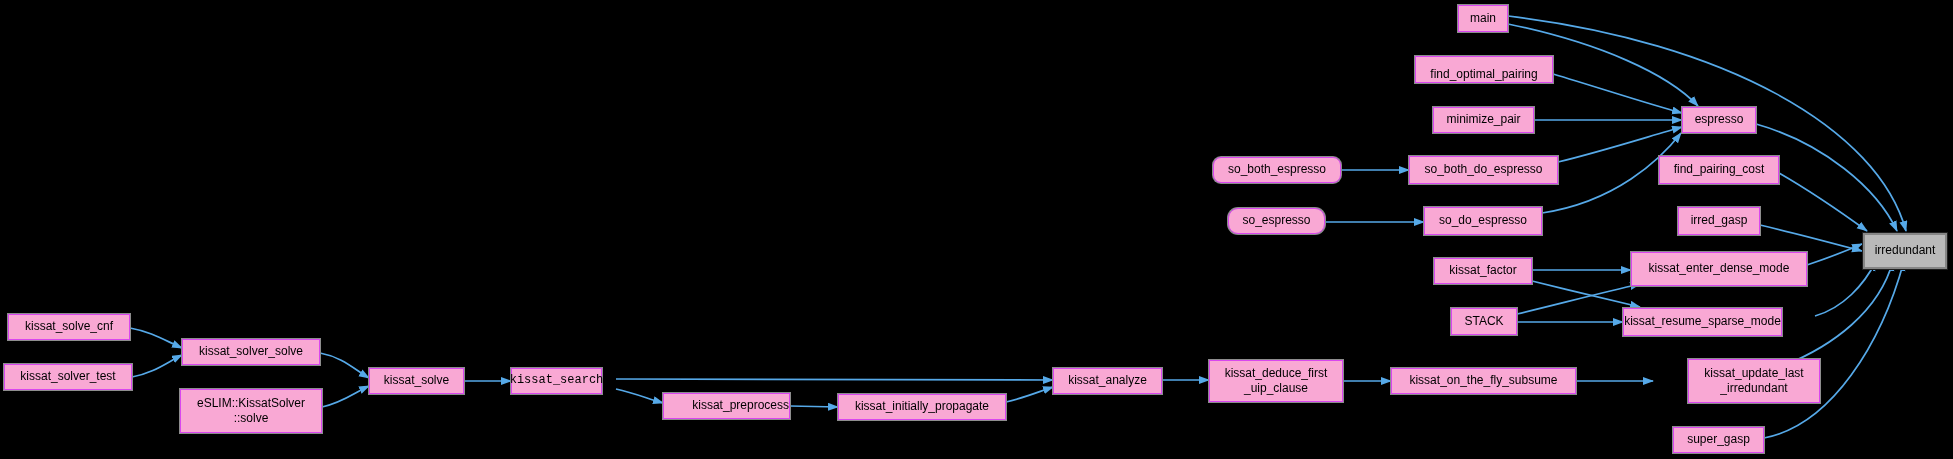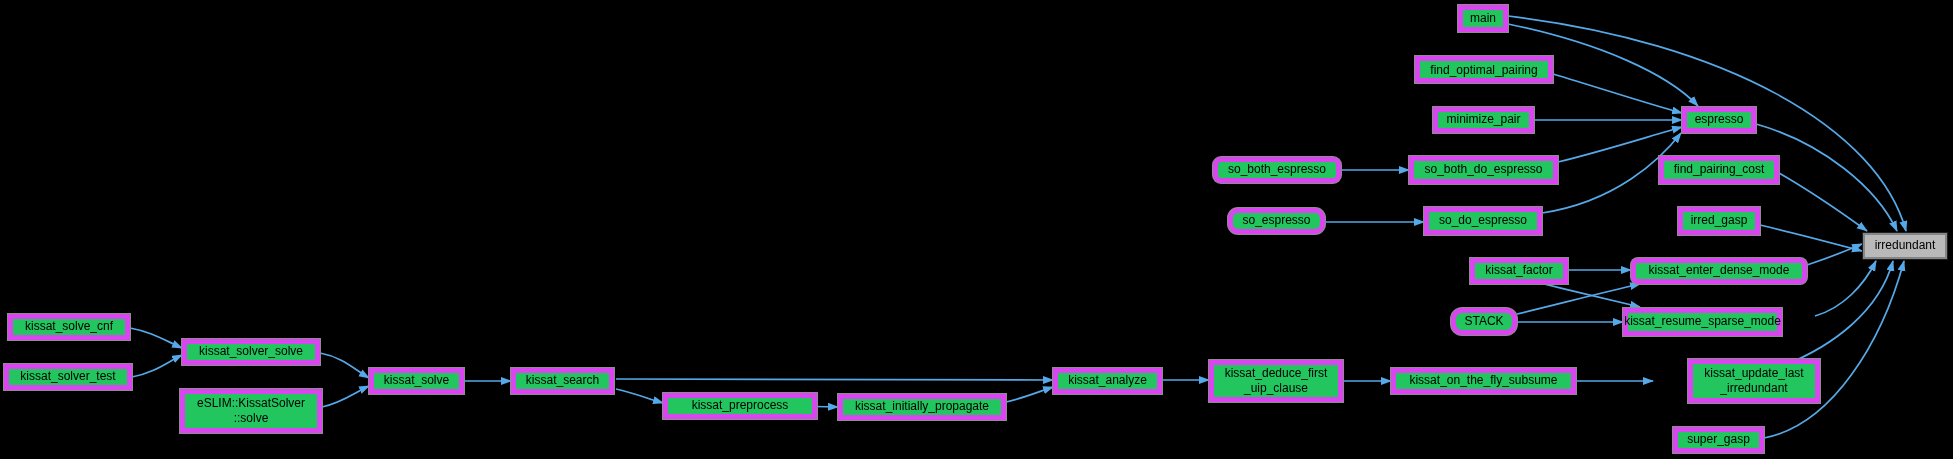--- a/index.html
+++ b/index.html
@@ -13,22 +13,22 @@
   }
   .graph svg{
     position:absolute;
     left:0;top:0;
     width:1953px;height:459px;
     display:block;
   }
   .node{
     position:absolute;
     box-sizing:border-box;
-    background:#22c55e;
-    border:5px solid #d946ef;
+    background:#f9a8d4;
+    border:1px solid #d946ef;
     box-shadow:0 0 0 1px #8d8d8d;
     color:#000;
     display:flex;
     align-items:center;
     justify-content:center;
     text-align:center;
     font-size:12px;
     line-height:1.28;
     cursor:pointer;
   }
@@ -91,24 +91,24 @@
     <div class="node" style="left: 180px; top: 389px; width: 142px; height: 44px;">
       <span>eSLIM::KissatSolver
 ::solve</span>
     </div>
     <div class="node" style="left: 182px; top: 339px; width: 138px; height: 26px;">
       <span>kissat_solver_solve</span>
     </div>
     <div class="node" style="left: 369px; top: 368px; width: 95px; height: 26px;">
       <span>kissat_solve</span>
     </div>
-    <div class="node" style="left: 511px; top: 368px; width: 103px; height: 26px;">
+    <div class="node" style="left: 511px; top: 368px; width: 91px; height: 26px; font-family: Liberation Mono, monospace;">
       <span>kissat_search</span>
     </div>
-    <div class="node" style="left: 663px; top: 393px; width: 154px; height: 26px;">
+    <div class="node" style="left: 663px; top: 393px; width: 127px; height: 26px; justify-content: flex-end;">
       <span>kissat_preprocess</span>
     </div>
     <div class="node" style="left: 838px; top: 394px; width: 168px; height: 26px;">
       <span>kissat_initially_propagate</span>
     </div>
     <div class="node" style="left: 1053px; top: 368px; width: 109px; height: 26px;">
       <span>kissat_analyze</span>
     </div>
     <div class="node" style="left: 1209px; top: 360px; width: 134px; height: 42px; text-align: center;">
       <span>kissat_deduce_first
@@ -147,28 +147,28 @@
     </div>
     <div class="node" style="left: 1682px; top: 107px; width: 74px; height: 26px;">
       <span>espresso</span>
     </div>
     <div class="node" style="left: 1659px; top: 156px; width: 120px; height: 28px;">
       <span>find_pairing_cost</span>
     </div>
     <div class="node" style="left: 1678px; top: 207px; width: 82px; height: 28px;">
       <span>irred_gasp</span>
     </div>
-    <div class="node" style="left: 1434px; top: 258px; width: 98px; height: 26px; margin-left: 36px;">
+    <div class="node" style="left: 1434px; top: 258px; width: 98px; height: 26px;">
       <span>kissat_factor</span>
     </div>
-    <div class="node" style="left: 1451px; top: 308px; width: 66px; height: 27px; border-radius: 11px;">
+    <div class="node" style="left: 1451px; top: 308px; width: 66px; height: 27px;">
       <span>STACK</span>
     </div>
-    <div class="node" style="left: 1631px; top: 258px; width: 176px; height: 26px; border-radius: 7px;">
+    <div class="node" style="left: 1631px; top: 252px; width: 176px; height: 34px;">
       <span>kissat_enter_dense_mode</span>
     </div>
     <div class="node" style="left: 1623px; top: 308px; width: 159px; height: 28px;">
       <span>kissat_resume_sparse_mode</span>
     </div>
-    <div class="node node-highlight" style="left: 1862px; top: 232px; width: 86px; height: 28px;">
+    <div class="node node-highlight" style="left: 1862px; top: 232px; width: 86px; height: 38px;">
       <span>irredundant</span>
     </div>
   </div>
 
 </body></html>

